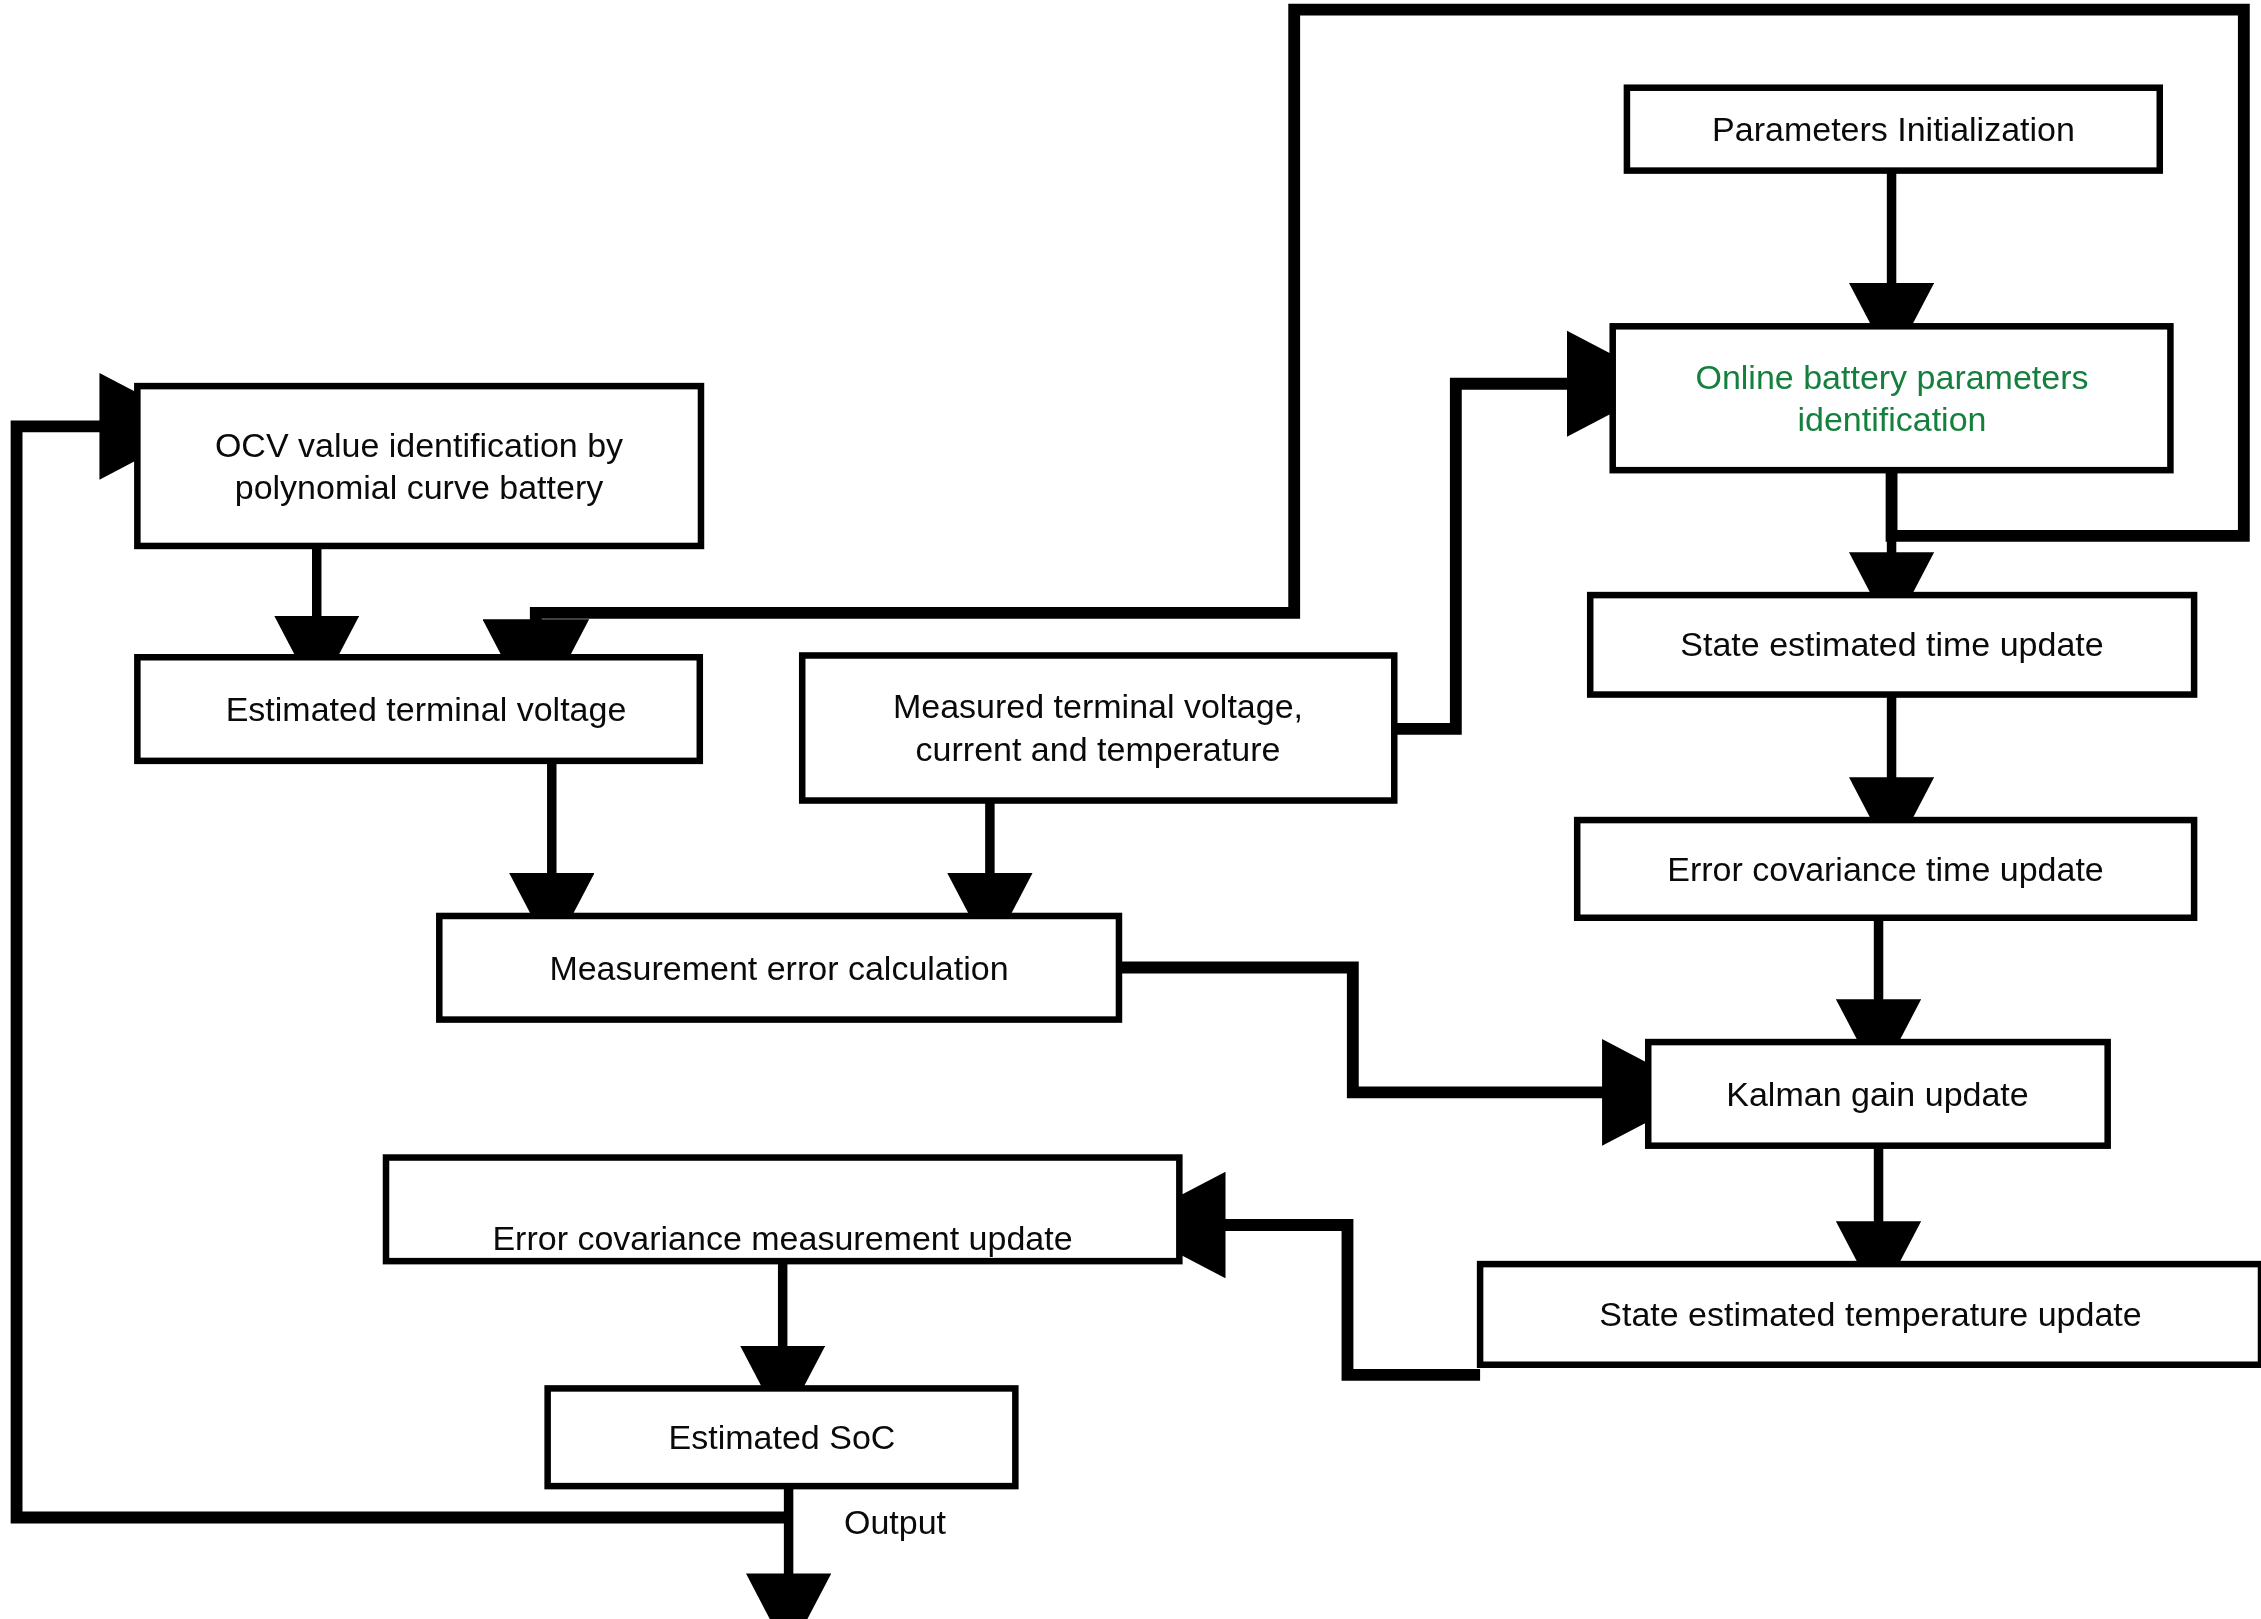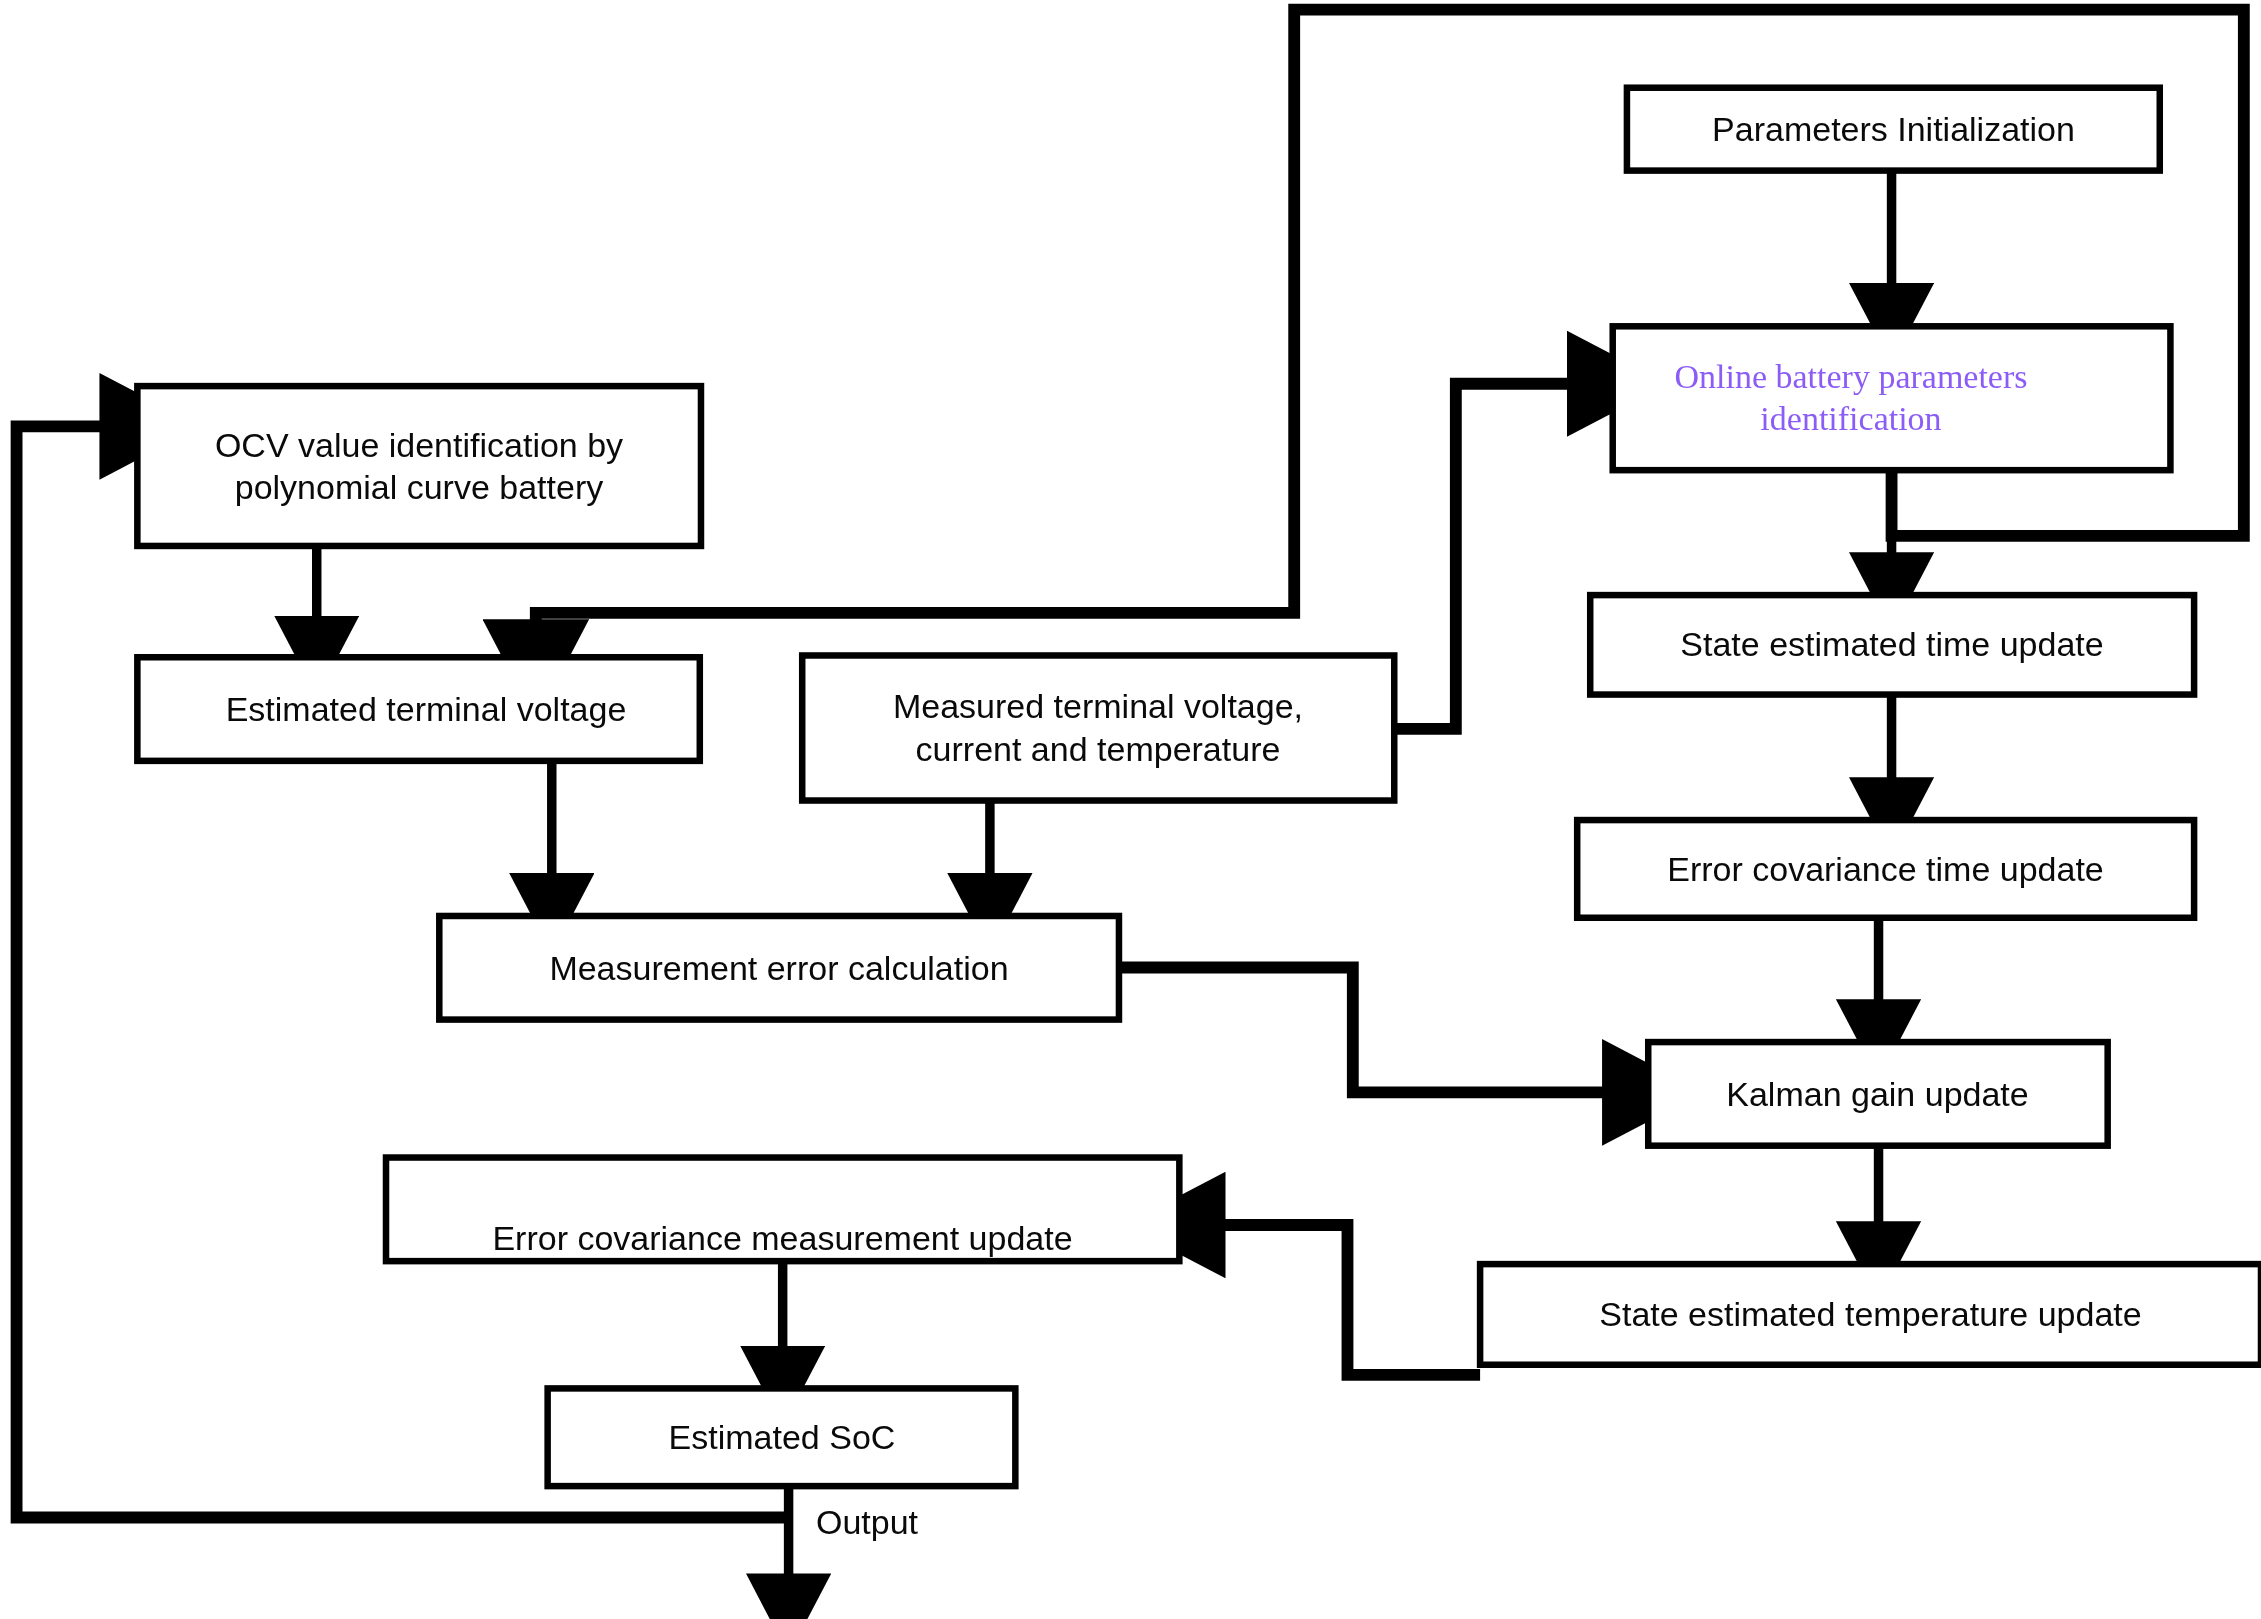--- a/index.html
+++ b/index.html
@@ -81,34 +81,34 @@
         <rect x="232" y="1110" width="950" height="175" fill="#ffffff" stroke="#000000"></rect>
         <rect x="1355" y="1107" width="1000" height="245" fill="#ffffff" stroke="#000000"></rect>
         <rect x="742" y="1547" width="1148" height="175" fill="#ffffff" stroke="#000000"></rect>
         <rect x="652" y="1955" width="1340" height="175" fill="#ffffff" stroke="#000000"></rect>
         <rect x="925" y="2345" width="790" height="165" fill="#ffffff" stroke="#000000"></rect>
       </g>
 </svg>
 
 <div id="node-text-layer">
       <div class="node-text" style="left: 1627px; top: 88px; width: 533px; height: 83px; color: rgb(10, 10, 10);">Parameters Initialization</div>
-      <div class="node-text" style="left: 1572px; top: 326px; width: 558px; height: 144px; color: #8b5cf6; font-family: Liberation Serif, serif;">Online battery parameters
+      <div class="node-text" style="left: 1613px; top: 326px; width: 558px; height: 144px; color: #15803d;">Online battery parameters
 identification</div>
       <div class="node-text" style="left: 1590px; top: 595px; width: 604px; height: 99px; color: rgb(10, 10, 10);">State estimated time update</div>
       <div class="node-text" style="left: 1577px; top: 820px; width: 617px; height: 98px; color: rgb(10, 10, 10);">Error covariance time update</div>
       <div class="node-text" style="left: 1648px; top: 1042px; width: 459px; height: 104px; color: rgb(10, 10, 10);">Kalman gain update</div>
       <div class="node-text" style="left: 1480px; top: 1264px; width: 781px; height: 101px; color: rgb(10, 10, 10);">State estimated temperature update</div>
       <div class="node-text" style="left: 137px; top: 386px; width: 564px; height: 160px; color: rgb(10, 10, 10);">OCV value identification by
 polynomial curve battery</div>
       <div class="node-text" style="left: 145px; top: 657px; width: 562px; height: 104px; color: rgb(10, 10, 10);">Estimated terminal voltage</div>
       <div class="node-text" style="left: 802px; top: 655px; width: 592px; height: 145px; color: rgb(10, 10, 10);">Measured terminal voltage,
 current and temperature</div>
       <div class="node-text" style="left: 439px; top: 916px; width: 680px; height: 104px; color: rgb(10, 10, 10);">Measurement error calculation</div>
       <div class="node-text" style="left: 386px; top: 1186px; width: 793px; height: 104px; color: rgb(10, 10, 10);">Error covariance measurement update</div>
       <div class="node-text" style="left: 548px; top: 1388px; width: 468px; height: 98px; color: rgb(10, 10, 10);">Estimated SoC</div>
     </div>
 
 <div id="edge-label-layer">
-      <div class="edge-label" style="left: 816px; top: 1504px; color: rgb(10, 10, 10);">Output</div>
+      <div class="edge-label" style="left: 844px; top: 1504px; color: rgb(10, 10, 10);">Output</div>
     </div>
 
 </div>
 
 
 </body></html>

